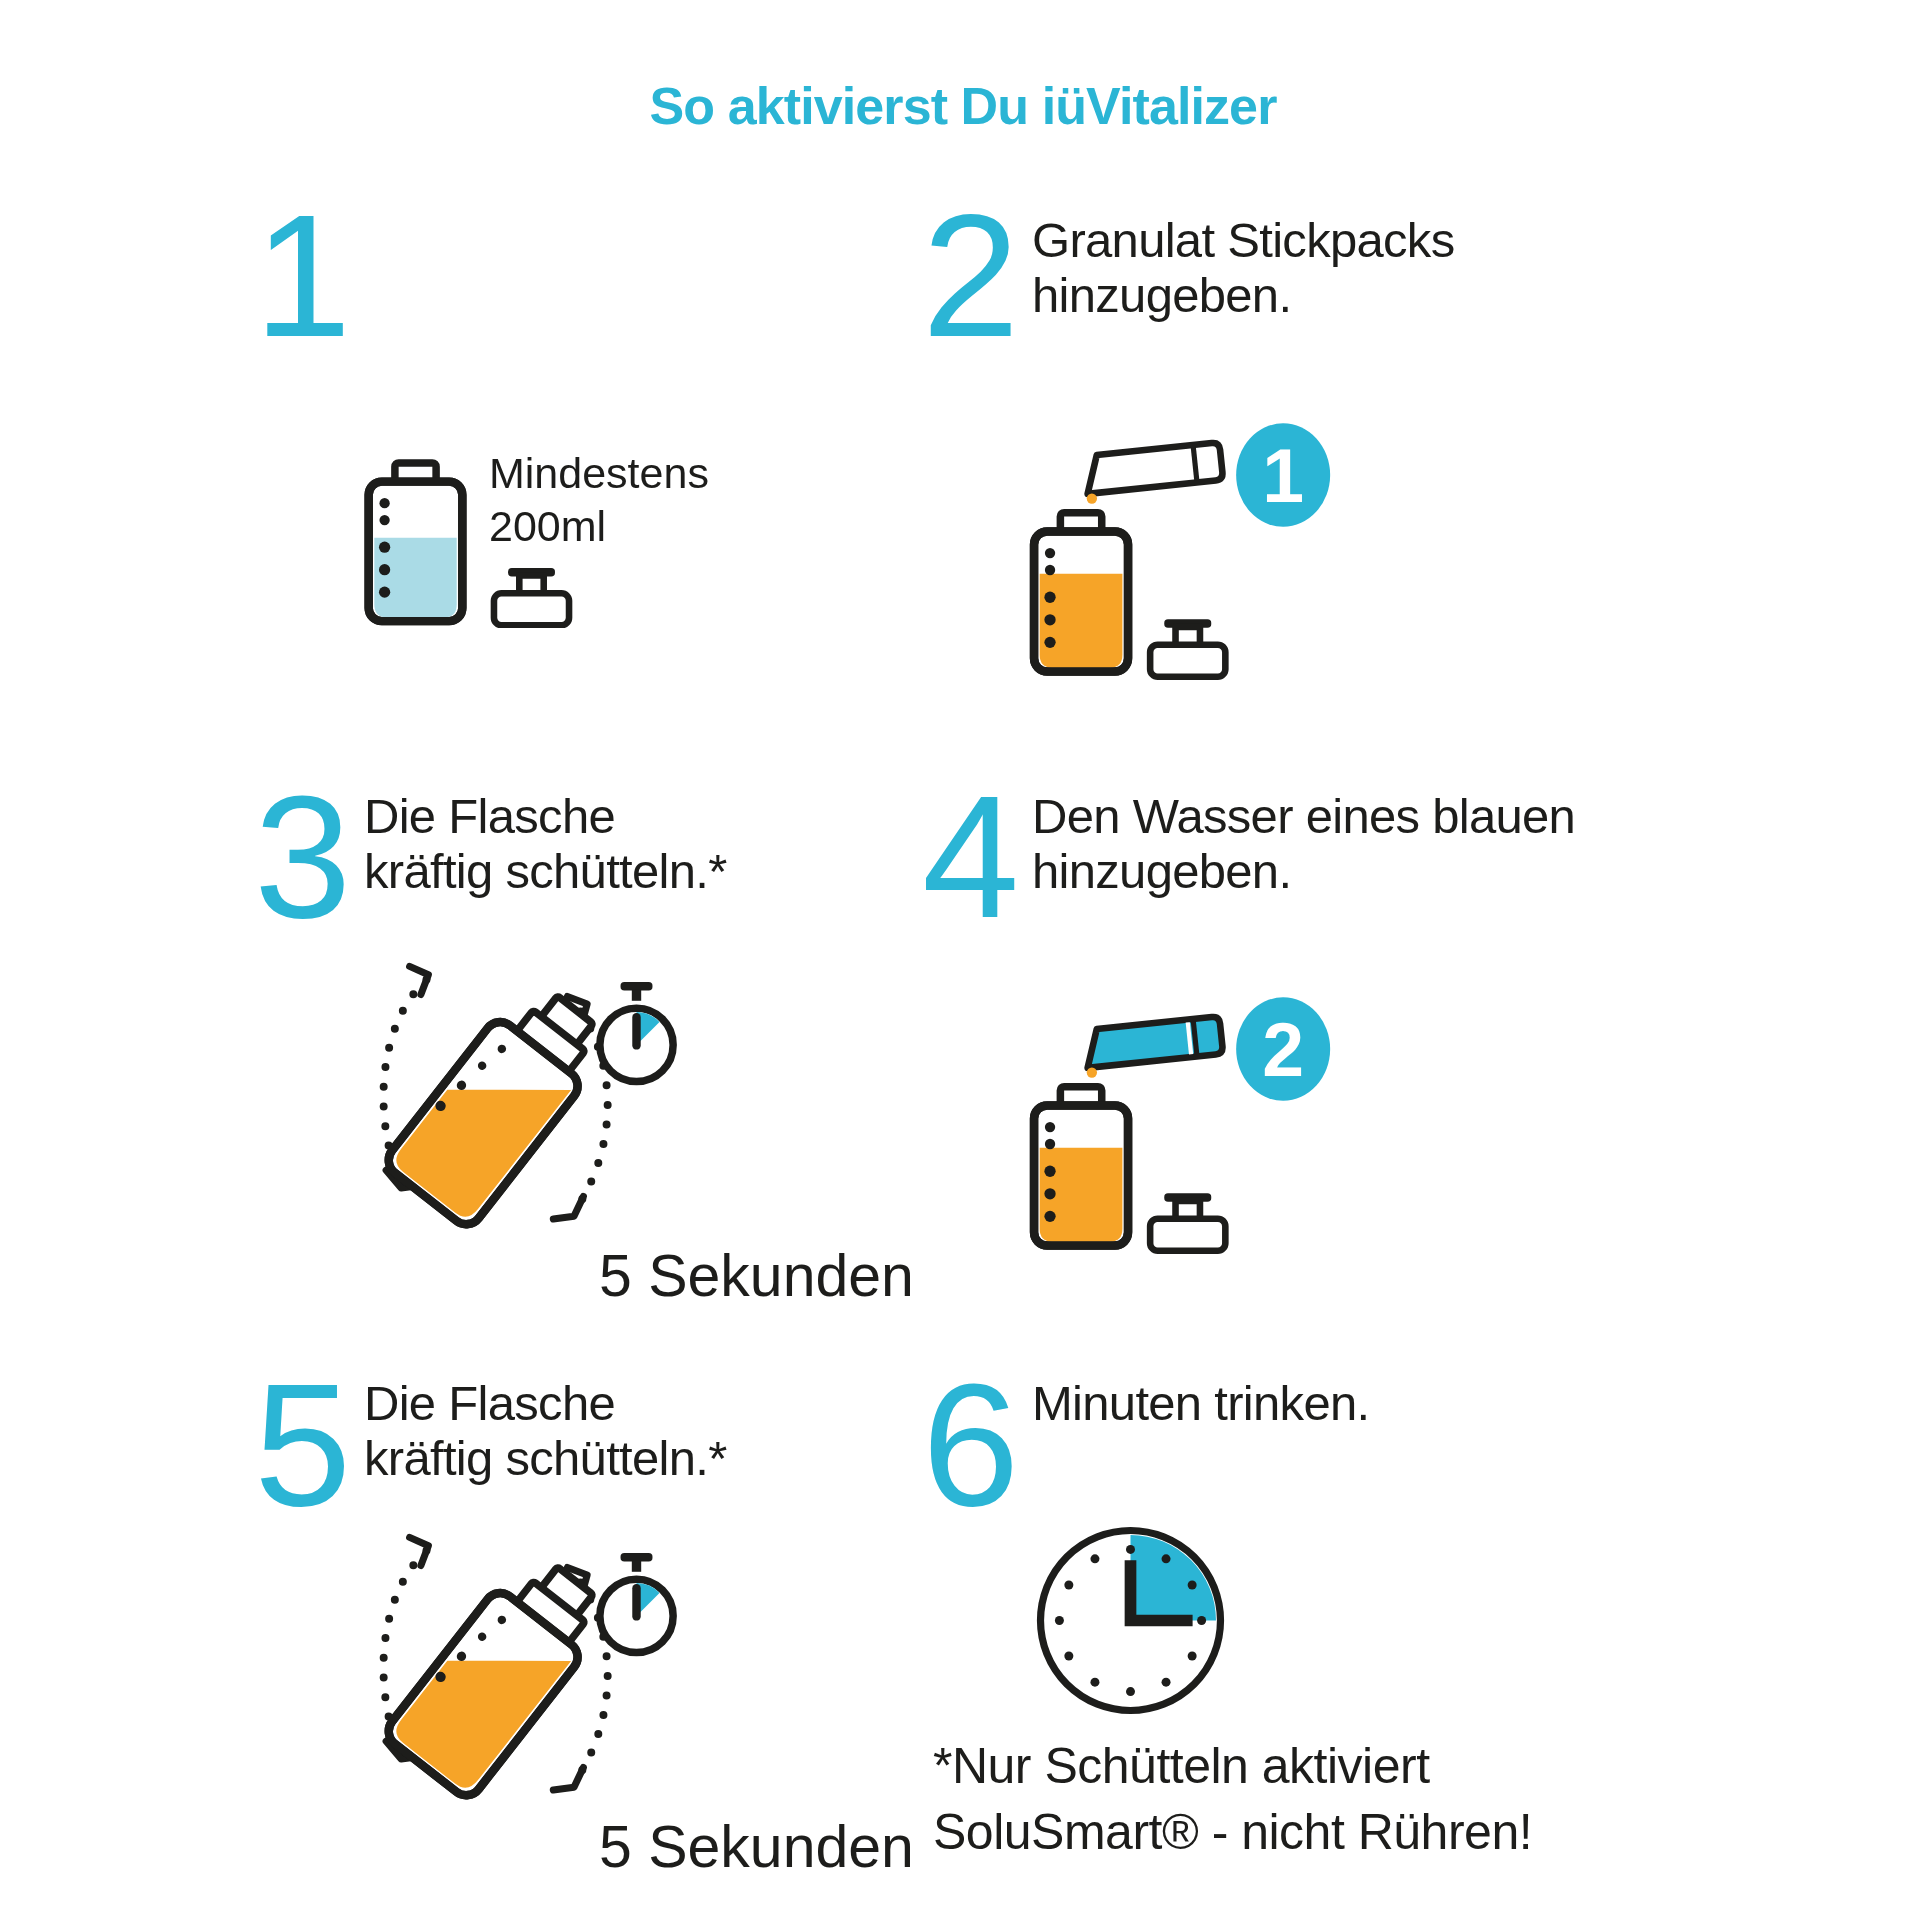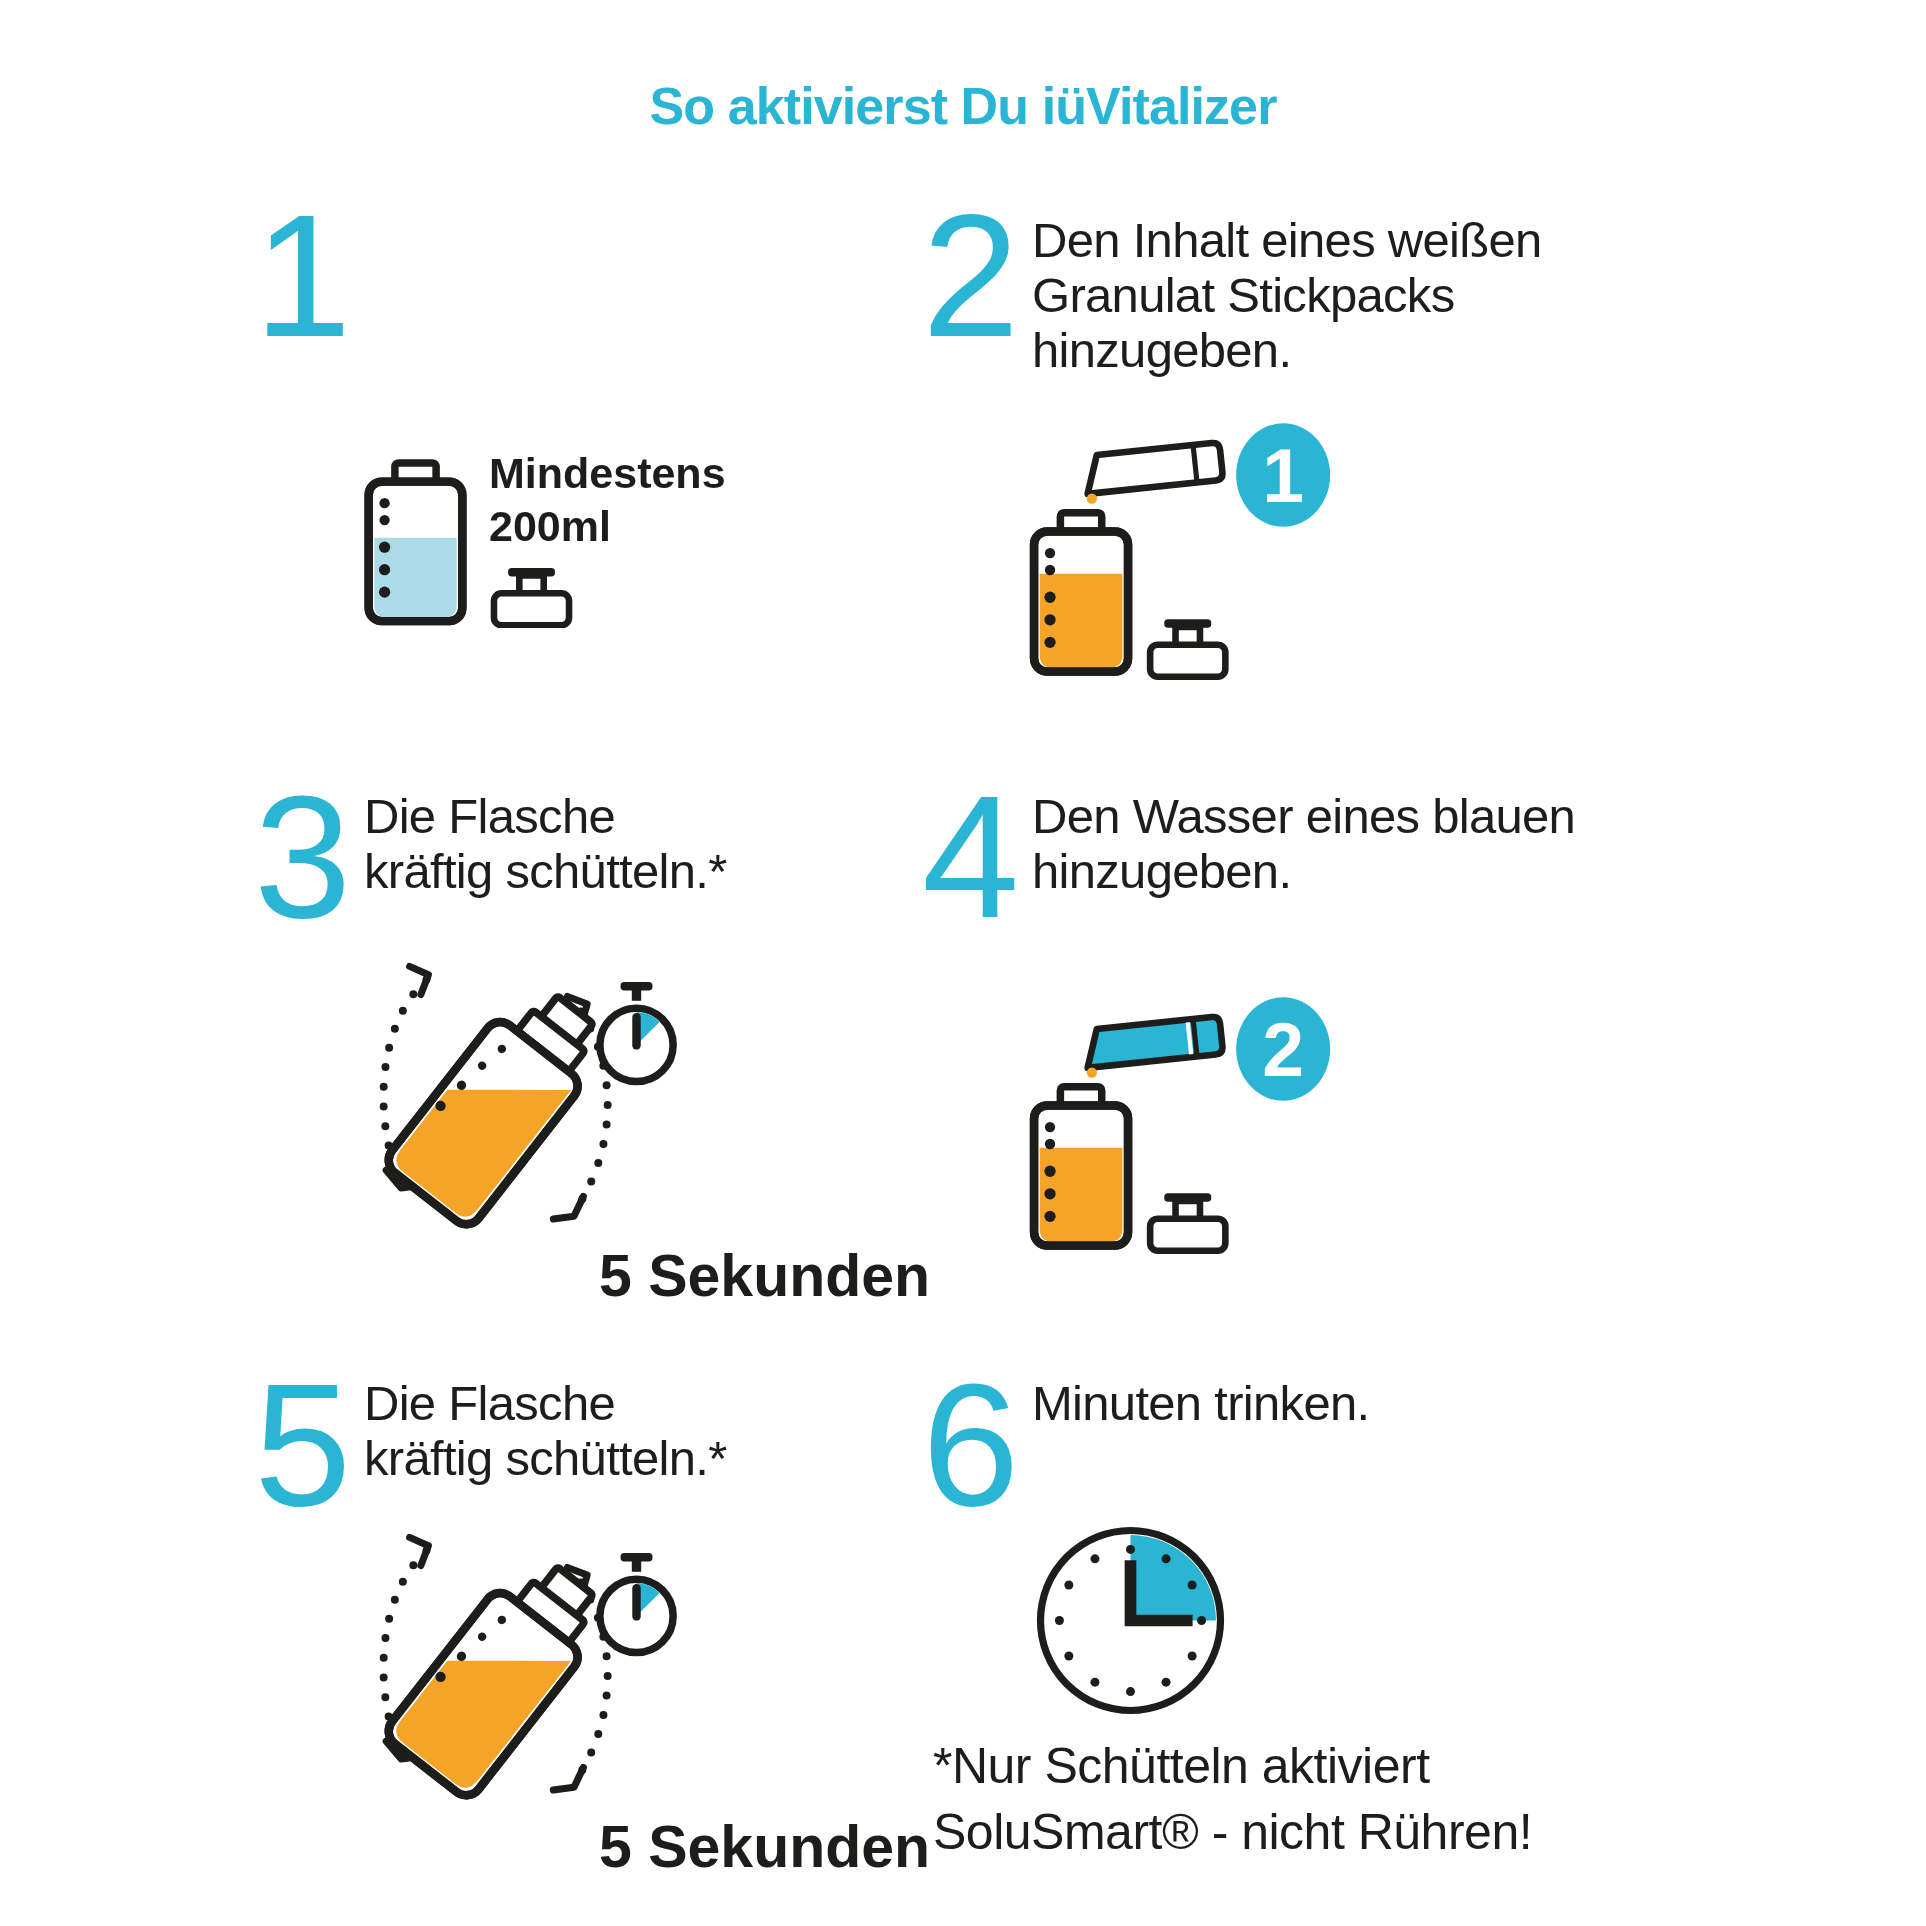--- a/index.html
+++ b/index.html
@@ -5,21 +5,21 @@
   html,body{margin:0;padding:0;background:#fff;}
   .canvas{position:relative;width:1926px;height:1926px;background:#fff;overflow:hidden;
           font-family:"Liberation Sans", sans-serif;color:#1d1d1b;}
   .title{position:absolute;left:0;right:0;top:76px;text-align:center;
          font-size:52px;font-weight:bold;letter-spacing:-0.9px;color:var(--cyan);}
   .num{position:absolute;font-size:175px;line-height:1;font-weight:400;
        color:var(--cyan);letter-spacing:-2.8px;}
   .txt{position:absolute;font-size:49px;line-height:55px;letter-spacing:-0.7px;color:var(--ink);}
   .illo{position:absolute;}
   .illo > *{position:absolute;}
-  .caption{font-weight:bold;color:var(--ink);}
+  .caption{font-weight:normal;color:var(--ink);}
   .cap-mindestens{left:125px;top:-2.4px;font-size:43px;line-height:53px;}
   .cap-sekunden{left:242px;top:293px;font-size:59px;line-height:56px;white-space:nowrap;}
   .footnote{position:absolute;left:933px;top:1733px;font-size:50px;line-height:66px;
             font-weight:normal;color:var(--ink);letter-spacing:-0.5px;}
   
   .st{fill:#fff;stroke:var(--ink);stroke-width:16;stroke-linejoin:round;}
   .st18{stroke-width:18;}
   .st14{stroke-width:14;}
   .ink{fill:var(--ink);}
   .water{fill:var(--water);}
@@ -59,21 +59,20 @@
     </div>
     <svg style="left:125px;top:118px" width="85" height="61" viewBox="0 0 180 130">
       <rect class="ink" x="40" y="2" width="100" height="18" rx="8"></rect>
       <rect class="st st14" x="64" y="18" width="52" height="40"></rect>
       <rect class="st st14" x="10" y="56" width="160" height="68" rx="16"></rect>
     </svg>
   </div>
 
   <div class="num" style="left:922px;top:188px">2</div>
   <div class="txt" style="left:1032px;top:213px">
-    <div>Den Inhalt eines weißen</div>
     <div>Granulat Stickpacks</div>
     <div>hinzugeben.</div>
   </div>
   <div class="illo" style="left:1027px;top:416px;width:423px;height:292px">
     <svg style="left:0;top:0" width="423" height="292" viewBox="0 0 900 620">
       <g transform="translate(100,30) rotate(-6 170 80)">
         <path class="st st14" d="M52,40 H298 Q314,40 314,56 V104 Q314,120 298,120 H24 Z"></path>
         <line x1="258" y1="45" x2="258" y2="115" stroke="var(--ink)" stroke-width="11"></line>
       </g>
       <g fill="var(--orange)">

